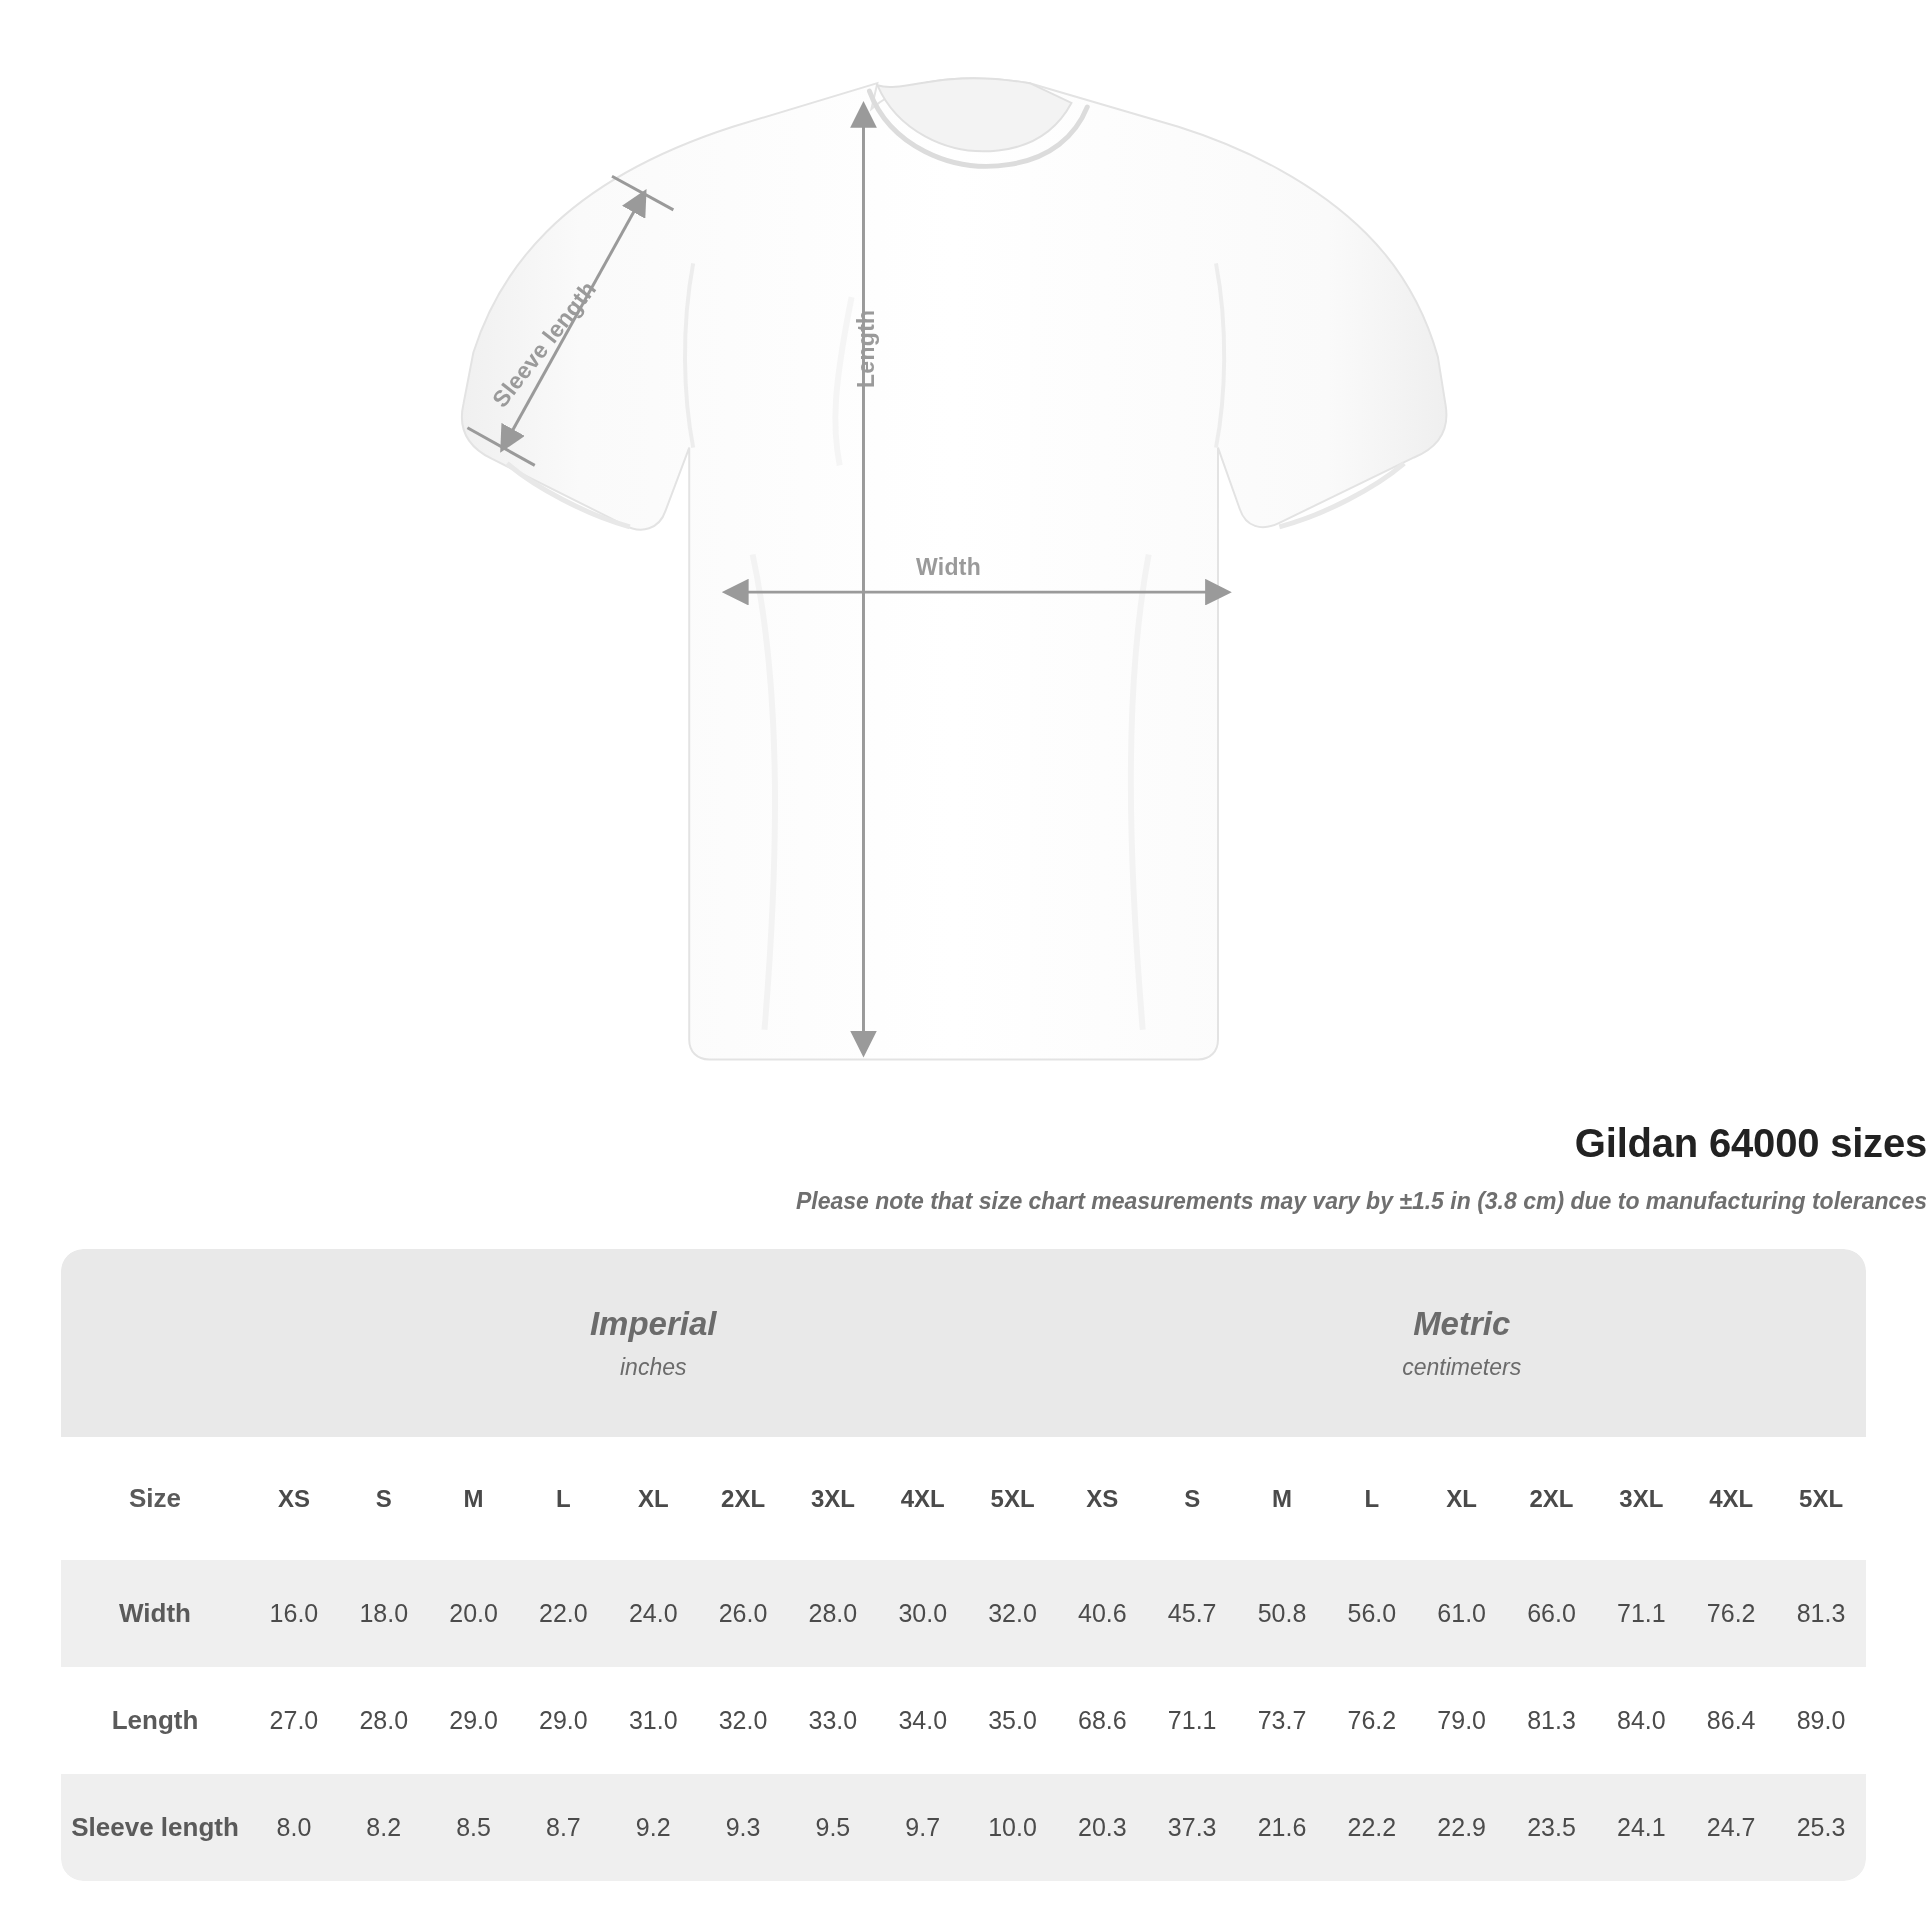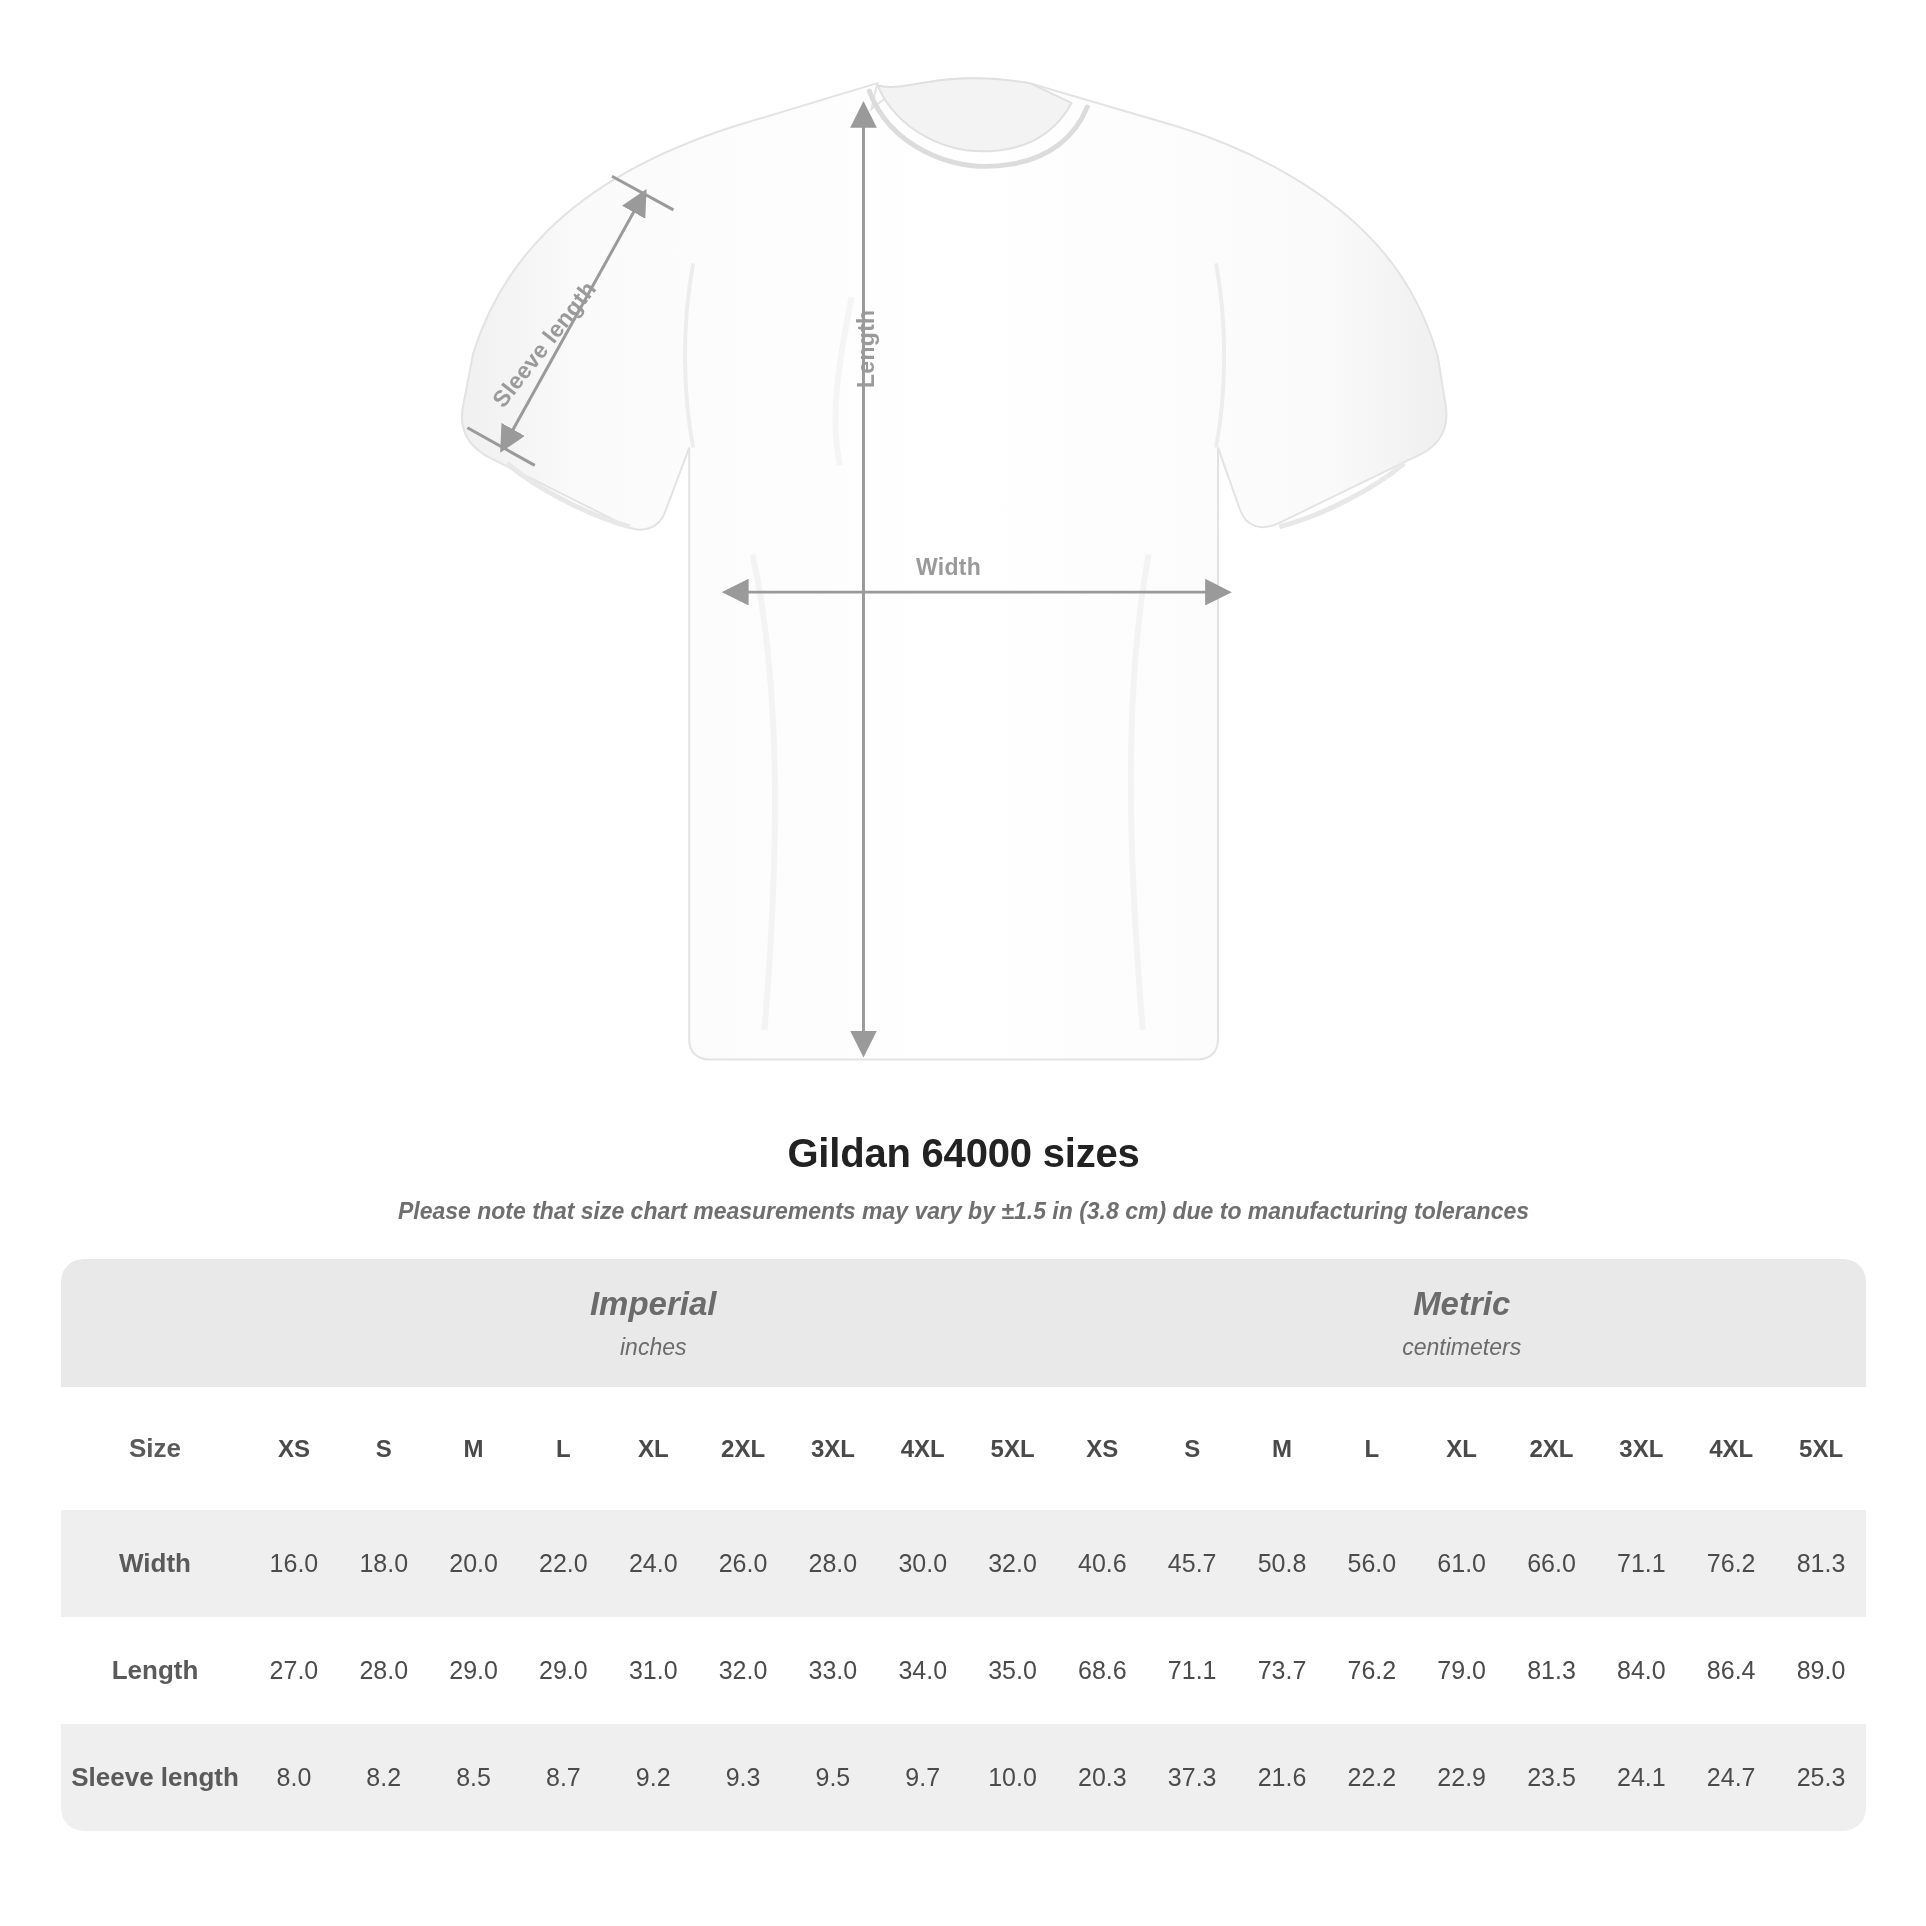--- a/index.html
+++ b/index.html
@@ -52,22 +52,22 @@
   }
   .label-sleeve {
     left: 487px;
     top: 396px;
     transform: rotate(-52deg);
     transform-origin: left top;
   }
 
   
   .title-block {
-    text-align: center;
-    margin-top: 22px;
+    text-align: right;
+    margin-top: 12px;
   }
   .chart-title {
     font-size: 40px;
     font-weight: bold;
     color: #222222;
     letter-spacing: -0.2px;
   }
   .chart-note {
     font-size: 23px;
     font-style: italic;
@@ -90,21 +90,21 @@
   }
   table.size-table td, table.size-table th {
     text-align: center;
     font-size: 24px;
     color: #4a4a4a;
     padding: 0;
     border: 0;
   }
   .unit-row td {
     background: #e9e9e9;
-    height: 128px;
+    height: 188px;
     vertical-align: middle;
   }
   .unit-row td:first-child {
     background: #e9e9e9;
     border-top-left-radius: 22px;
   }
   .unit-row td:last-child {
     border-top-right-radius: 22px;
   }
   .unit-title {

